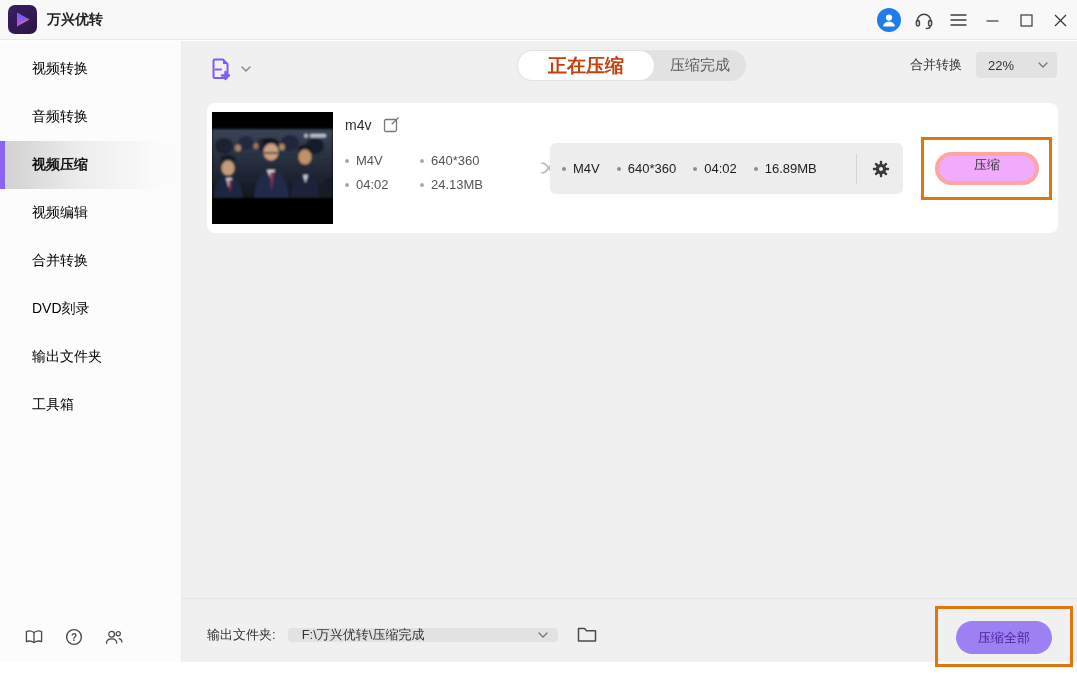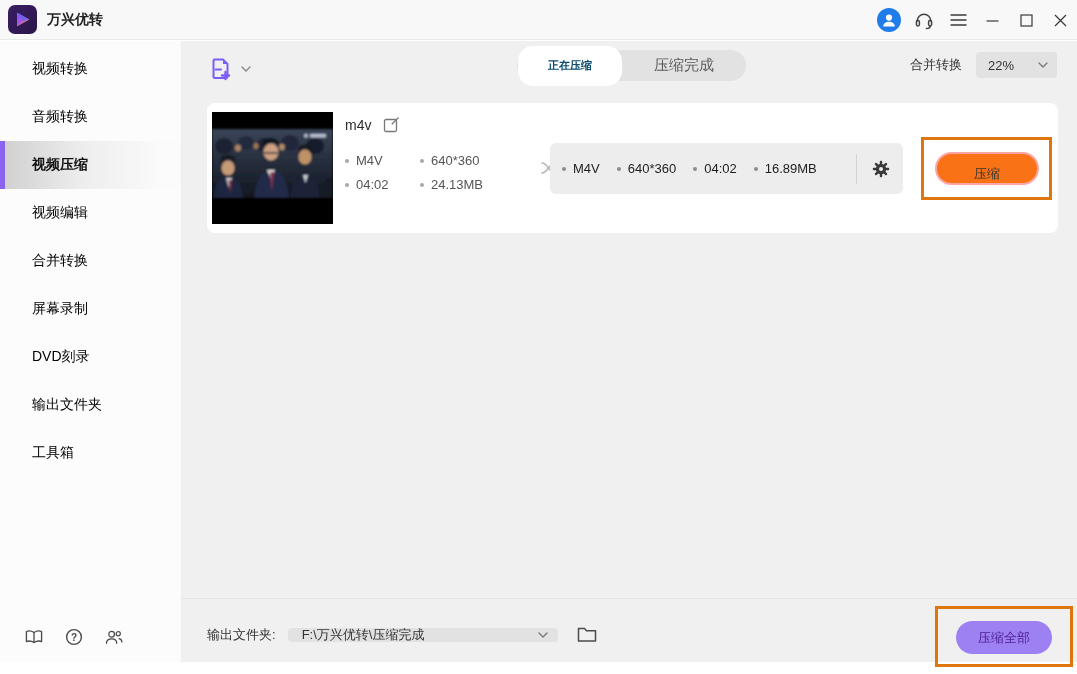--- a/index.html
+++ b/index.html
@@ -25,21 +25,21 @@
   .side-foot { position:absolute; bottom:16px; left:25px; display:flex; gap:22px; }
   .side-foot .ficon { width:18px; height:18px; display:flex; align-items:center; justify-content:center; cursor:pointer; }
 
   
   .main { position:absolute; left:182px; top:41px; right:0; bottom:12px; background:#f0f0f1; }
 
   .addfile { position:absolute; left:26px; top:15px; display:flex; align-items:center; gap:8px; cursor:pointer; }
 
   .tabs { position:absolute; left:335px; top:9px; width:229px; height:31px; background:#e2e2e3; border-radius:16px; display:flex; align-items:center; }
   .tab { font-size:15px; color:#5a5a5a; cursor:pointer; display:flex; align-items:center; justify-content:center; }
-  .tab.active { background:#fff; height:40px; margin-left:1px; border-radius:15px; padding:0 30px; font-weight:bold; color:#0c4a6e; font-size:11px; }
+  .tab.active { background:#fff; height:29px; margin-left:1px; border-radius:15px; padding:0 30px; font-weight:bold; color:#c2410c; font-size:19px; }
   .tab.inactive { flex:1; }
 
   .ratio-wrap { position:absolute; right:20px; top:11px; display:flex; align-items:center; }
   .ratio-label { font-size:13px; color:#333; margin-right:14px; }
   .ratio-select { width:81px; height:26px; background:#e2e2e3; border-radius:4px; display:flex; align-items:center; padding:0 9px 0 12px; font-size:13px; color:#333; cursor:pointer; justify-content:space-between; }
 
   
   .card { position:absolute; left:25px; top:62px; width:851px; height:130px; background:#fff; border-radius:8px; }
   .thumb { position:absolute; left:5px; top:9px; width:121px; height:112px; background:#000; overflow:hidden; }
   .file-title { position:absolute; left:138px; top:13px; display:flex; align-items:center; gap:12px; }
@@ -48,21 +48,21 @@
   .meta { display:flex; align-items:center; font-size:13px; color:#555; height:19px; }
   .meta .dot { width:4px; height:4px; border-radius:50%; background:#a8a8a8; margin-right:7px; flex:none; }
   .shuffle { position:absolute; left:333px; top:53px; }
   .out-box { position:absolute; left:343px; top:40px; width:353px; height:51px; background:#ededee; border-radius:6px; display:flex; align-items:center; padding:0 10px 0 12px; }
   .out-box .meta { color:#1d1d1d; margin-right:17px; }
   .out-box .meta .dot { background:#8d8d8d; }
   .out-div { width:1px; height:30px; background:#d5d5d5; margin:0 12px 0 auto; }
   .gear-btn { width:24px; height:24px; display:flex; align-items:center; justify-content:center; cursor:pointer; }
   .hl-box { position:absolute; border:3px solid #de760d; }
   .hl-compress { left:714px; top:34px; width:131px; height:63px; }
-  .btn-compress { position:absolute; left:728px; top:49px; width:104px; height:33px; border-radius:17px; background:#f97316; border:2px solid #fca5a5; font-size:13px; color:#333; display:flex; align-items:flex-end; justify-content:center; cursor:pointer; }
+  .btn-compress { position:absolute; left:728px; top:49px; width:104px; height:33px; border-radius:17px; background:#f0abfc; border:4px solid #fca5a5; font-size:13px; color:#333; display:flex; align-items:flex-start; justify-content:center; cursor:pointer; }
 
   
   .footer { position:absolute; left:0; right:0; bottom:0; height:64px; border-top:1px solid #e4e4e4; display:flex; align-items:center; padding-left:25px; padding-top:8px; }
   .folder-label { font-size:13px; color:#333; }
   .path-select { width:270px; height:14px; background:#e2e2e3; border-radius:4px; margin-left:12px; display:flex; align-items:center; justify-content:space-between; padding:0 10px 0 14px; font-size:13px; color:#333; cursor:pointer; }
   .folder-btn { margin-left:18px; width:22px; height:22px; display:flex; align-items:center; justify-content:center; cursor:pointer; }
 
   .hl-compress-all { position:absolute; left:935px; top:606px; width:138px; height:61px; border:3px solid #de760d; z-index:5; }
   .btn-compress-all { position:absolute; left:956px; top:621px; width:96px; height:33px; border-radius:17px; background:#9d80f2; color:#4c1d95; font-size:13px; display:flex; align-items:center; justify-content:center; cursor:pointer; z-index:6; }
 
@@ -138,23 +138,20 @@
           <span>音频转换</span>
         </div>
       <div class="side-item active">
           <span>视频压缩</span>
         </div>
       <div class="side-item">
           <span>视频编辑</span>
         </div>
       <div class="side-item">
           <span>合并转换</span>
-        </div>
-      <div class="side-item">
-          <span>屏幕录制</span>
         </div>
       <div class="side-item">
           <span>DVD刻录</span>
         </div>
       <div class="side-item">
           <span>输出文件夹</span>
         </div>
       <div class="side-item">
           <span>工具箱</span>
         </div>

